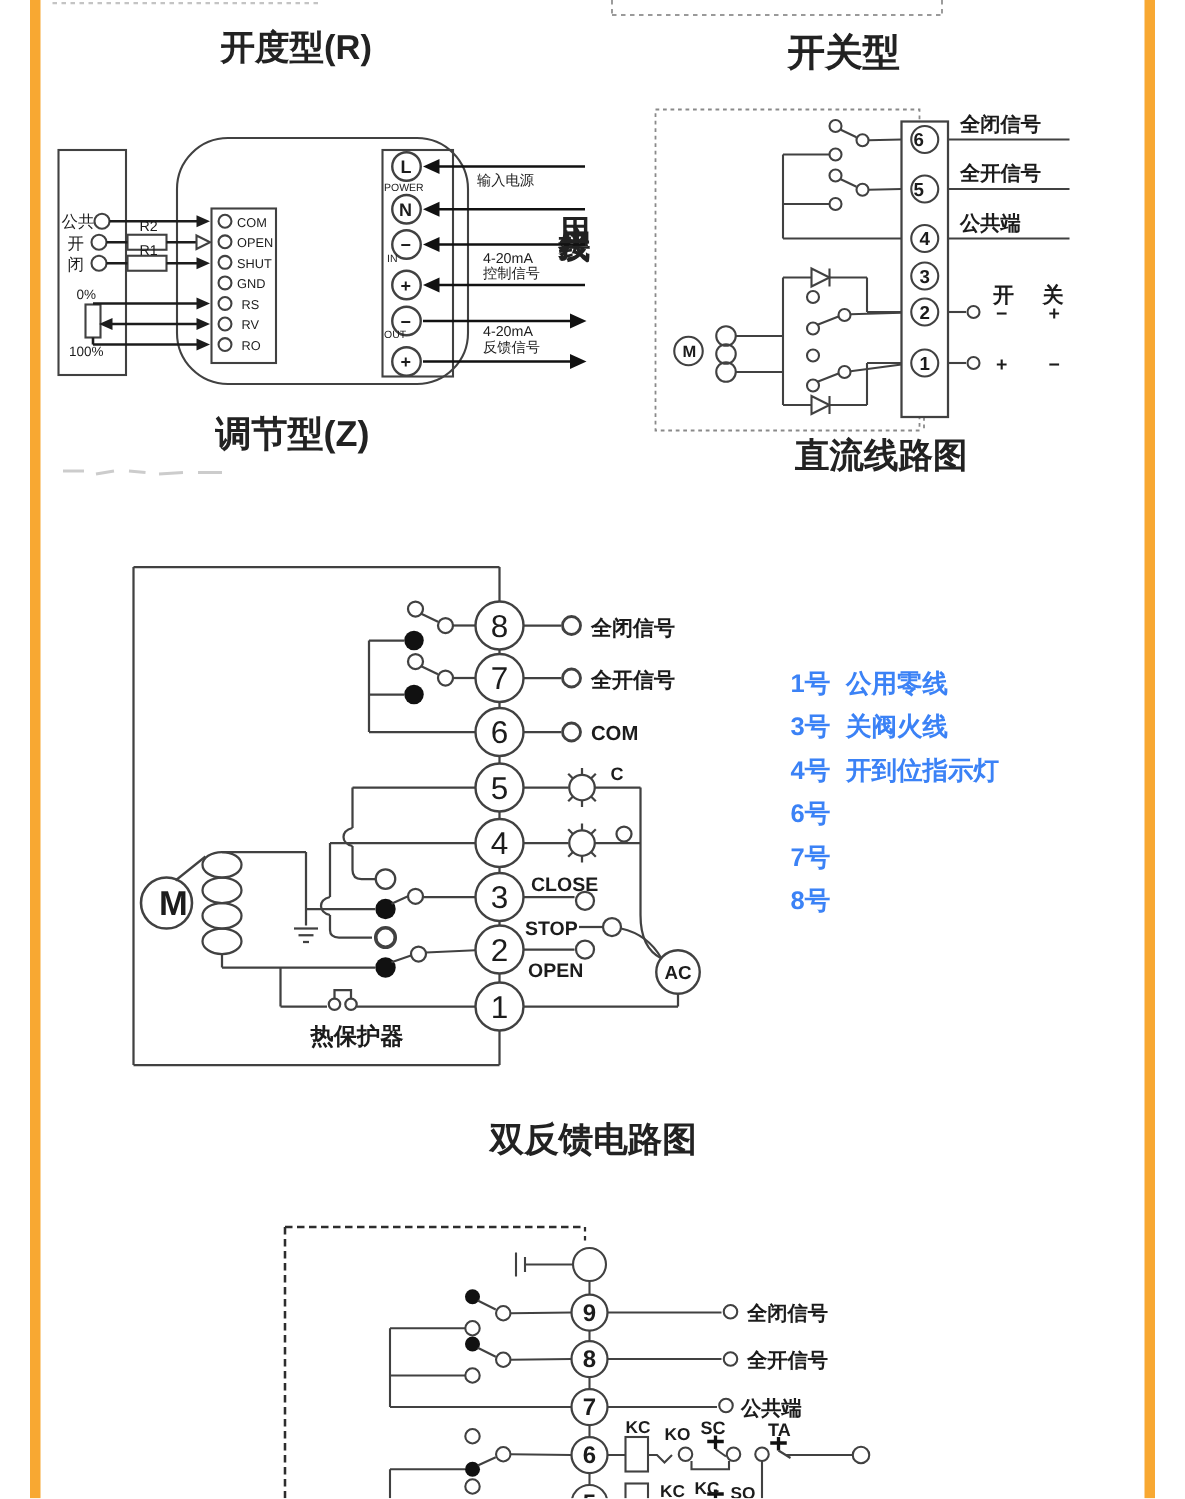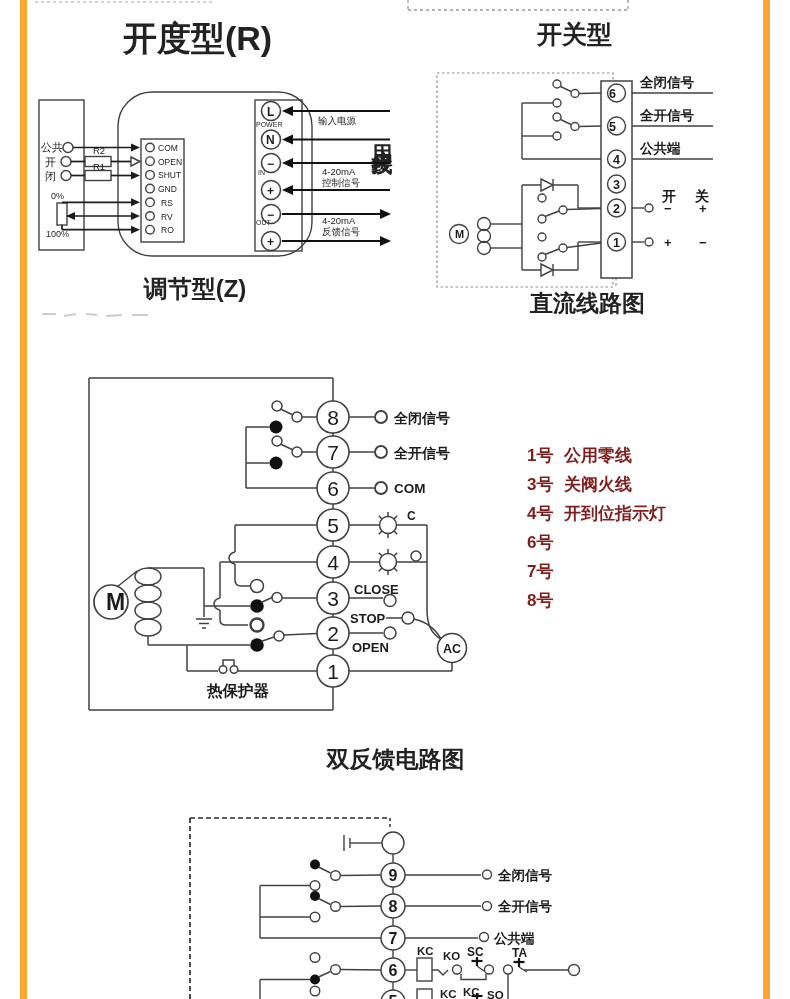--- a/index.html
+++ b/index.html
@@ -1,39 +1,39 @@
 <!DOCTYPE html>
 <html><head>
 <meta charset="utf-8">
 <style>
   html,body{margin:0;padding:0;background:#fff;}
   .page{position:relative;width:790px;height:999px;background:#fff;overflow:hidden;
         font-family:"Liberation Sans",sans-serif;color:#1a1a1a;}
   .stripe{position:absolute;top:0;bottom:0;width:7px;}
   .title{position:absolute;text-align:center;font-weight:bold;color:#222;}
-  .t-main{font-size:34px;}
+  .t-main{font-size:23px;}
   .t-cap{font-size:23px;}
   .vert{position:absolute;writing-mode:vertical-rl;text-orientation:upright;
         font-size:21px;font-weight:bold;letter-spacing:3px;color:#222;}
-  .legend{position:absolute;left:527px;top:441px;font-size:17px;font-weight:600;color:#7f1d1d;}
+  .legend{position:absolute;left:527px;top:441px;font-size:17px;font-weight:600;color:#3b82f6;}
   .legend-row{display:flex;height:29px;line-height:29px;}
   .legend-num{width:37px;}
   svg{position:absolute;left:0;top:0;}
   svg text{font-family:"Liberation Sans",sans-serif;fill:#1c1c1c;}
 </style>
 </head>
 <body>
 
 <div class="page">
 
   <div class="stripe" style="left:20px;background:#F8A832"></div>
   <div class="stripe" style="left:763px;background:#F8A832"></div>
 
   <div class="title t-main" style="left:100px;top:16px;width:195px">开度型(R)</div>
-  <div class="title t-main" style="left:492px;top:18px;width:165px;font-size:25px">开关型</div>
+  <div class="title t-main" style="left:480px;top:18px;width:165px;font-size:25px">开关型</div>
   <div class="title" style="left:100px;top:273px;width:190px;font-size:24px">调节型(Z)</div>
   <div class="title t-cap" style="left:520px;top:288px;width:135px">直流线路图</div>
   <div class="title" style="left:308px;top:744px;width:175px;font-size:23px">双反馈电路图</div>
 
   <div class="vert" style="left:368px;top:128px">用户接线</div>
 
   <div class="legend">
     <div class="legend-row">
         <span class="legend-num">1号</span>
         <span>公用零线</span>

